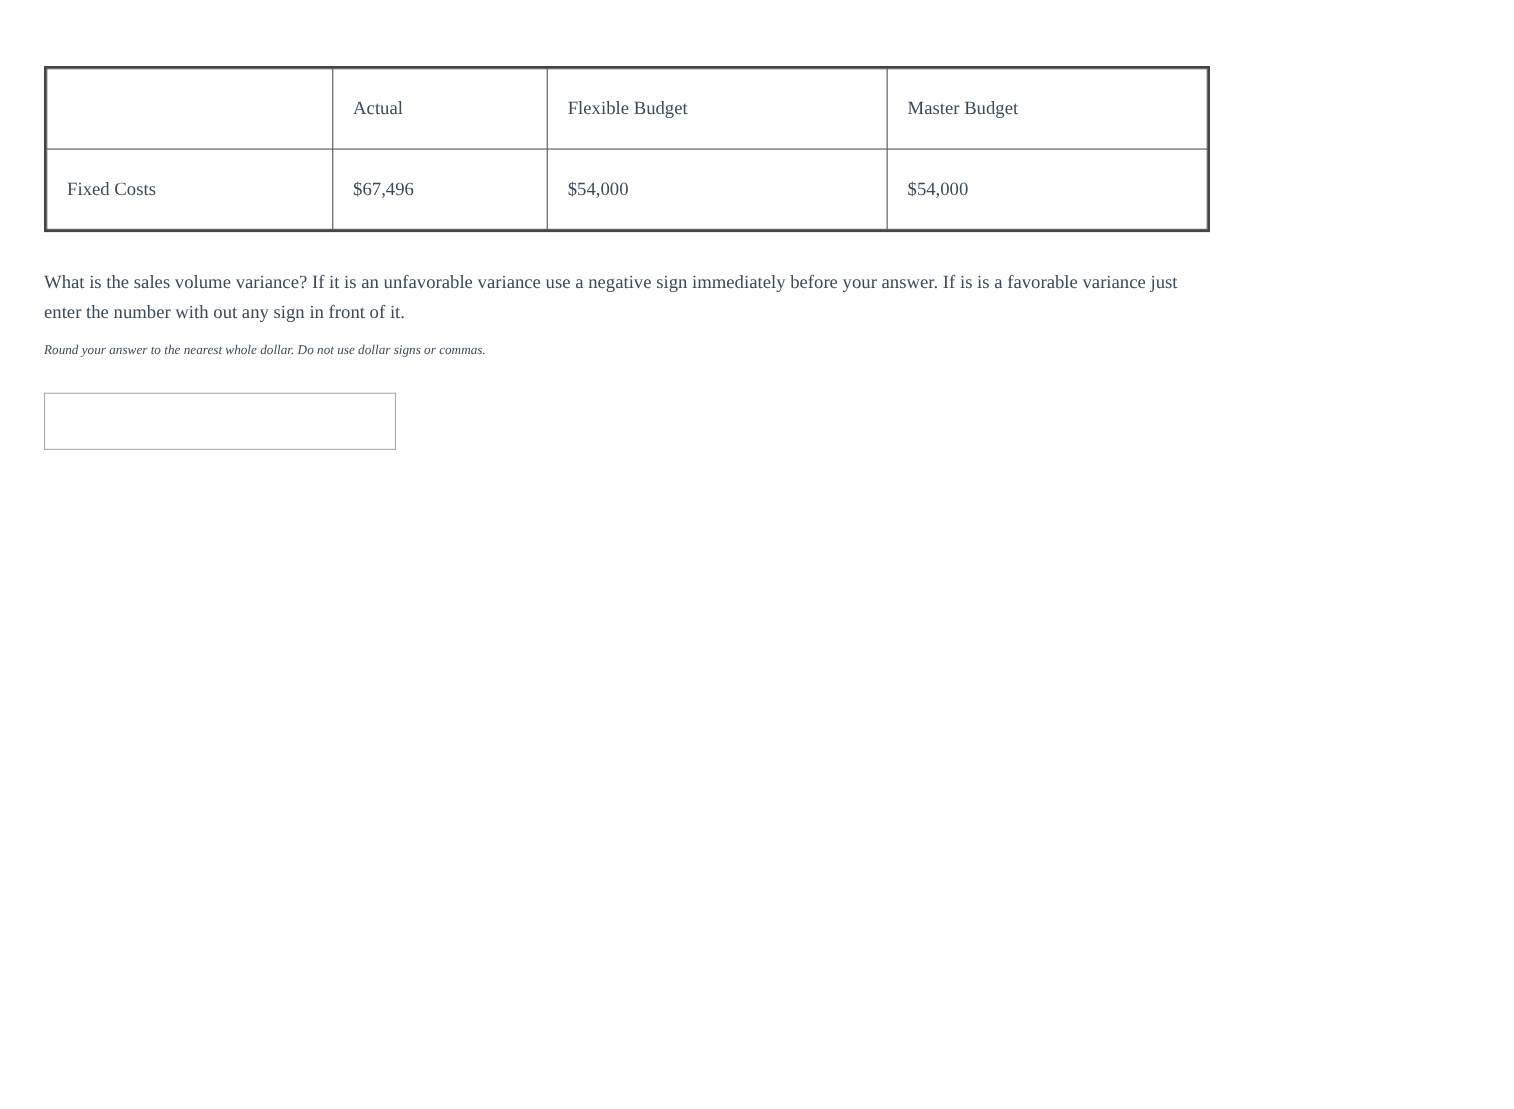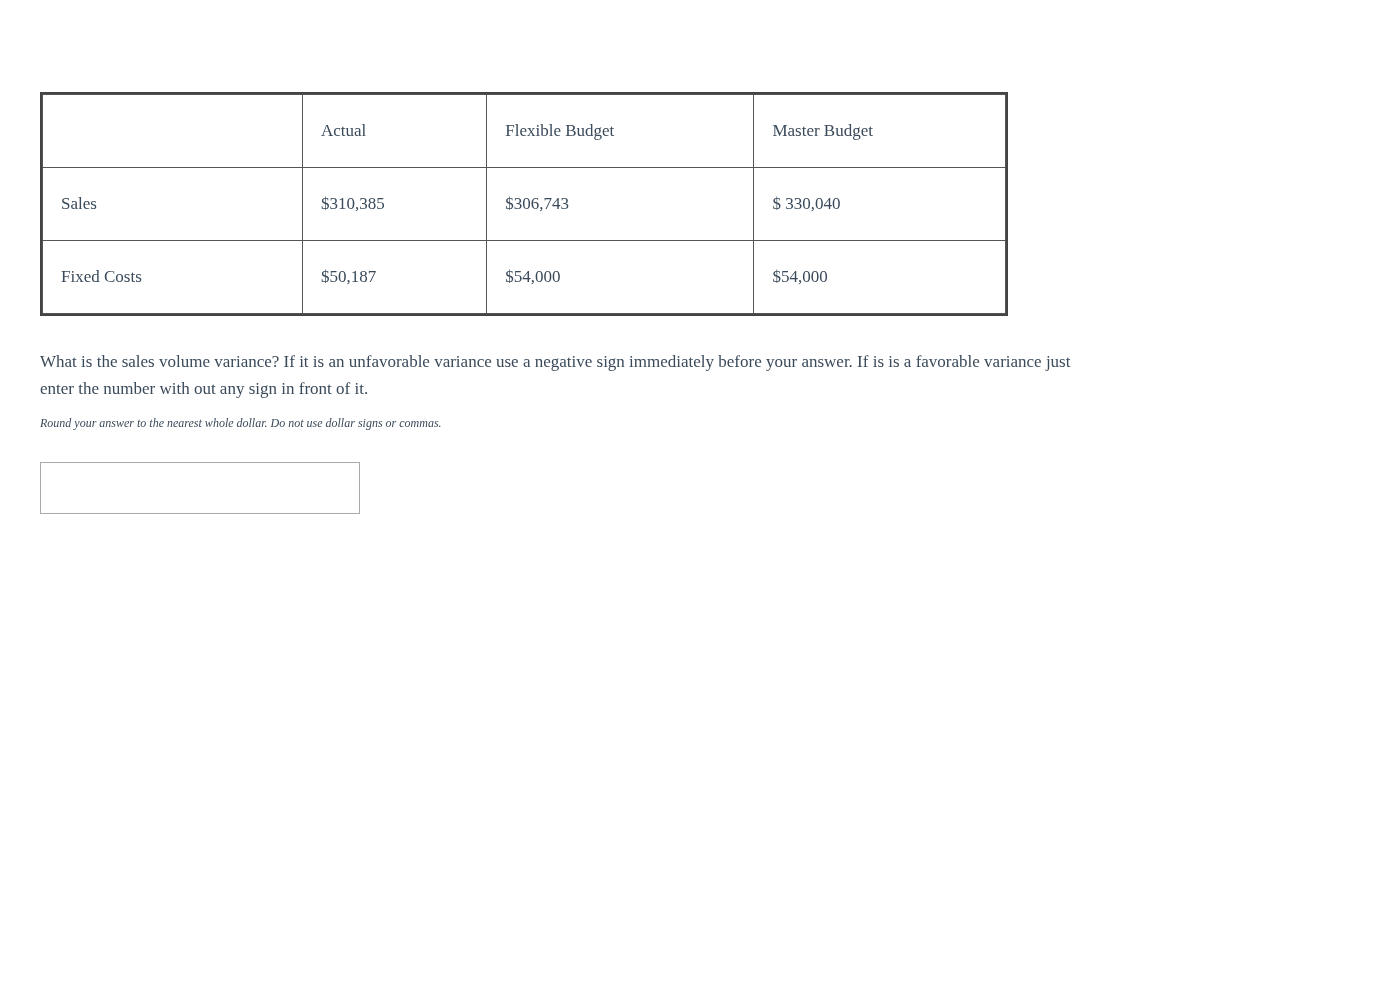--- a/index.html
+++ b/index.html
@@ -10,25 +10,24 @@
 
     body {
       background: #ffffff;
       font-family: Georgia, 'Times New Roman', serif;
       color: #3a4a5a;
       padding: 60px 40px;
       font-size: 17px;
     }
 
     .table-wrapper {
-      width: 968px;
+      width: 1060px;
       border: 2.5px solid #444;
       border-collapse: collapse;
       margin-bottom: 32px;
-      margin-top: 32px;
     }
 
     table {
       width: 100%;
       border-collapse: collapse;
     }
 
     table td, table th {
       border: 1.5px solid #555;
       padding: 22px 18px;
@@ -88,28 +87,22 @@
     <thead>
       <tr class="header-row">
         <td></td>
         <td>Actual</td>
         <td>Flexible Budget</td>
         <td>Master Budget</td>
       </tr>
     </thead>
     <tbody>
       <tr class="data-row">
-        <td>Sales</td>
-        <td>$310,385</td>
-        <td>$306,743</td>
-        <td>$ 330,040</td>
-      </tr>
-      <tr class="data-row">
         <td>Fixed Costs</td>
-        <td>$50,187</td>
+        <td>$67,496</td>
         <td>$54,000</td>
         <td>$54,000</td>
       </tr>
     </tbody>
   </table>
 </div>
 
 <p class="question-text">What is the sales volume variance?  If it is an unfavorable variance use a negative sign immediately before your answer.  If is is a favorable variance just enter the number with out any sign in front of it.</p>
 
 <p class="italic-text">Round your answer to the nearest whole dollar. Do not use dollar signs or commas.</p>

